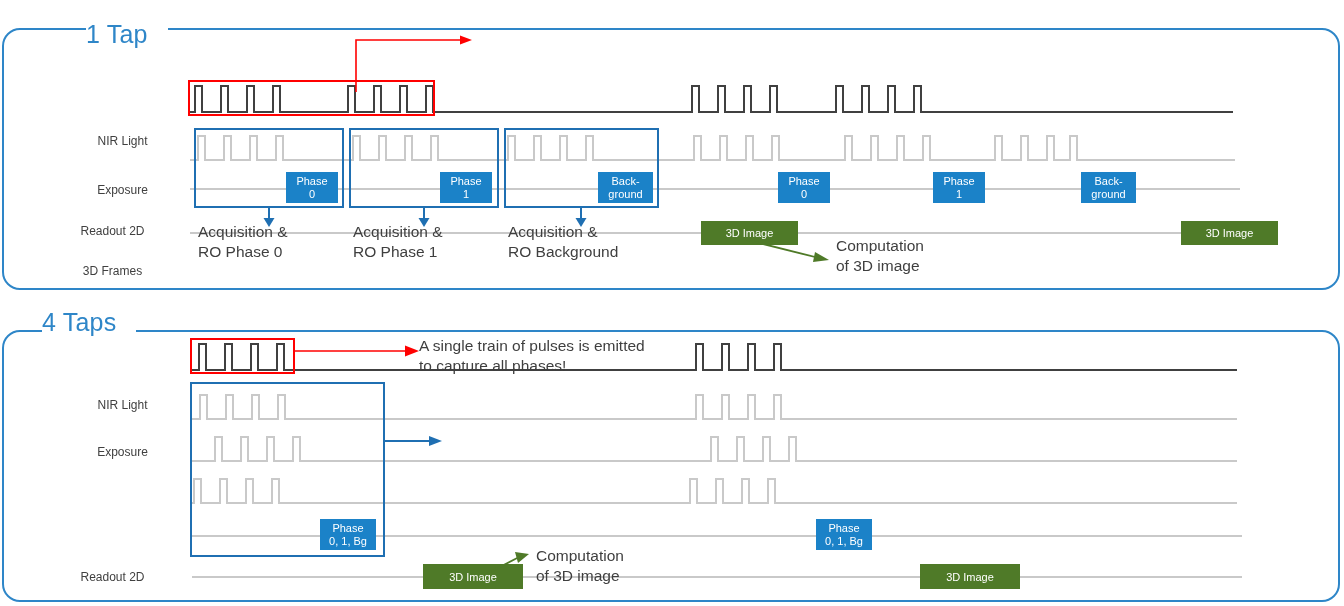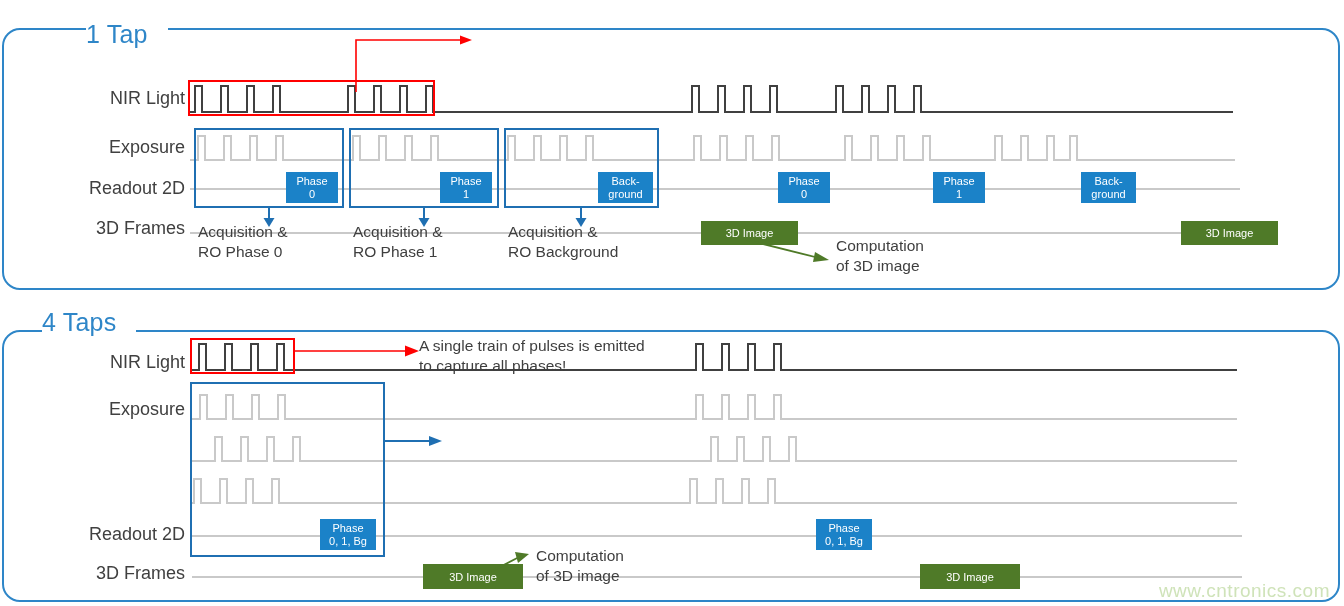--- a/index.html
+++ b/index.html
@@ -15,21 +15,21 @@
   #panel-2{left:2px;top:330px;width:1338px;height:272px;}
 
   
   .title-wrap{position:absolute;background:#fff;display:flex;align-items:center;height:34px;padding-right:10px;}
   .title-text{color:#2e86c8;font-size:25px;line-height:25px;font-weight:400;letter-spacing:.2px;
               background:#fff;padding:0 10px 0 0;white-space:nowrap;}
   #title-1{left:42px;top:17px;margin-left:44px;}
   #title-2{left:42px;top:305px;}
 
   
-  .rowlabel{position:absolute;font-size:18px;color:#404040;white-space:nowrap;text-align:right;}
+  .rowlabel{position:absolute;font-size:12px;color:#404040;white-space:nowrap;text-align:center;margin-top:46px;}
 
   
   .baseline{position:absolute;height:2px;background:#404040;}
   .baseline.light{background:#c9c9c9;height:2px;}
 
   
   .wave{position:absolute;}
 
   
   .bluebox{position:absolute;border:2px solid #1f6fb2;box-sizing:border-box;background:transparent;}
@@ -217,15 +217,14 @@
   <div class="greenbox" style="left:387px;top:564px;width:100px;height:25px;">3D Image</div>
   <div class="greenbox" style="left:884px;top:564px;width:100px;height:25px;">3D Image</div>
 
   <svg class="abs" style="left:487px;top:551px;" width="55" height="26">
     <path d="M1,22 L36,4" stroke="#4f7a28" stroke-width="1.8" fill="none"></path>
     <polygon points="28,1 42,3 31,12" fill="#4f7a28"></polygon>
   </svg>
   <div class="caption" style="left:536px;top:546px;width:200px;">Computation
 of 3D image</div>
 
-  <div class="wm">www.cntronics.com</div>
 
 </div>
 
 </body></html>

